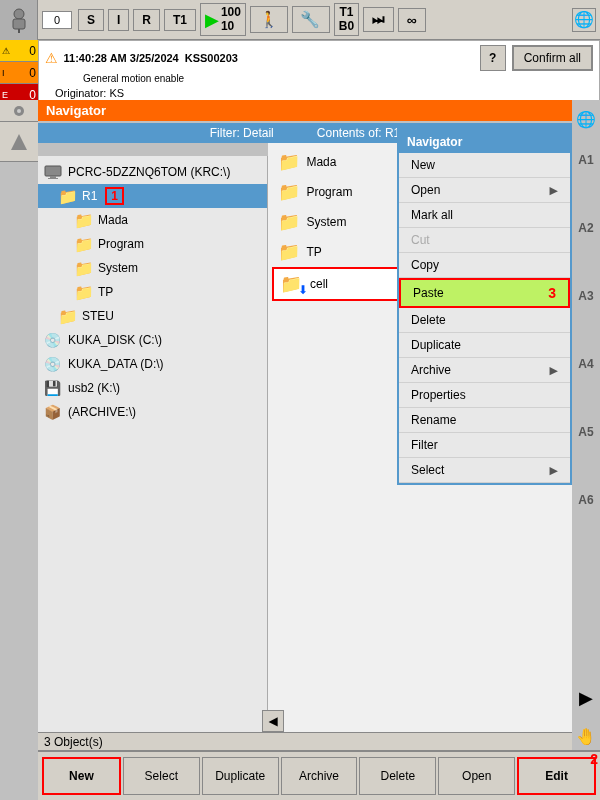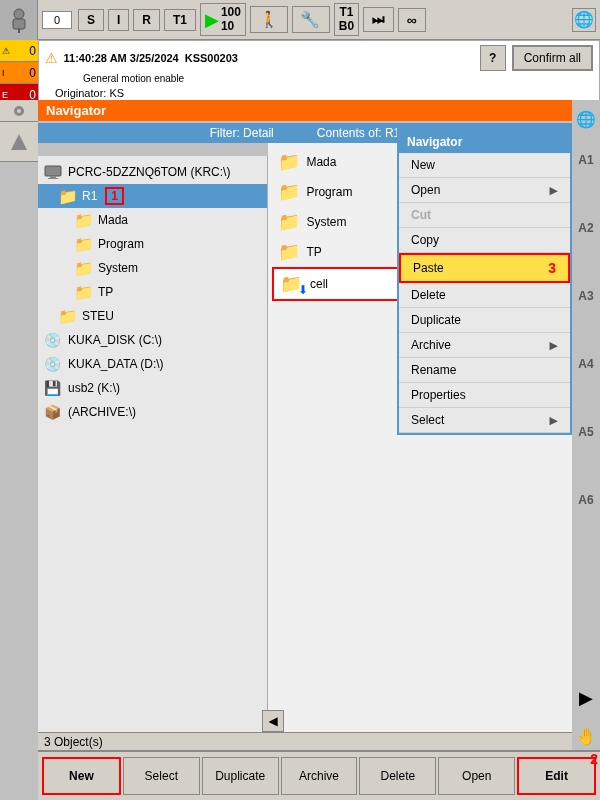--- a/index.html
+++ b/index.html
@@ -80,21 +80,21 @@
       border: 2px solid #5599cc; z-index: 100;
     }
     .ctx-header {
       background: #5599cc; color: white; font-weight: bold;
       padding: 4px 8px; font-size: 13px;
     }
     .ctx-item {
       padding: 5px 12px; cursor: pointer; border-bottom: 1px solid #d0d0d0;
       display: flex; align-items: center; justify-content: space-between;
     }
-    .ctx-item.disabled { color: #aaa; cursor: default; font-weight: bold; }
+    .ctx-item.disabled { color: #aaa; cursor: default; }
     .ctx-item.highlighted { border: 2px solid red; background: #fff0f0; }
     .ctx-arrow { font-size: 11px; color: #555; }
 
     
     .bottom-bar {
       position: absolute; bottom: 0; left: 38px; right: 0;
       height: 50px; background: #d4d0c8; border-top: 2px solid #888;
       display: flex; align-items: center; gap: 2px; padding: 4px;
     }
     .bottom-btn {
@@ -339,55 +339,61 @@
 
   <div class="ctx-item">
     <span>New</span>
   </div>
 
   <div class="ctx-item">
     <span>Open</span>
     <span class="ctx-arrow">▶</span>
   </div>
 
+  <div class="ctx-item">
+    <span>Mark all</span>
+  </div>
 
   <div class="ctx-item disabled">
     <span>Cut</span>
   </div>
 
   <div class="ctx-item">
     <span>Copy</span>
   </div>
 
-  <div class="ctx-item highlighted" style="border:2px solid red;background:#fde047;gap:20px;">
+  <div class="ctx-item highlighted" style="border:2px solid red;background:#bef264;gap:20px;">
     <span>Paste</span>
     <span style="font-weight:bold;color:red;font-size:14px;">3</span>
   </div>
 
   <div class="ctx-item">
     <span>Delete</span>
   </div>
 
   <div class="ctx-item">
     <span>Duplicate</span>
   </div>
 
   <div class="ctx-item">
     <span>Archive</span>
     <span class="ctx-arrow">▶</span>
   </div>
 
   <div class="ctx-item">
+    <span>Properties</span>
+  </div>
+
+  <div class="ctx-item">
     <span>Rename</span>
   </div>
 
   <div class="ctx-item">
-    <span>Properties</span>
-  </div>
-
+    <span>Filter</span>
+  </div>
 
   <div class="ctx-item">
     <span>Select</span>
     <span class="ctx-arrow">▶</span>
   </div>
 
 
 </div>
 
 <div class="right-sidebar">

